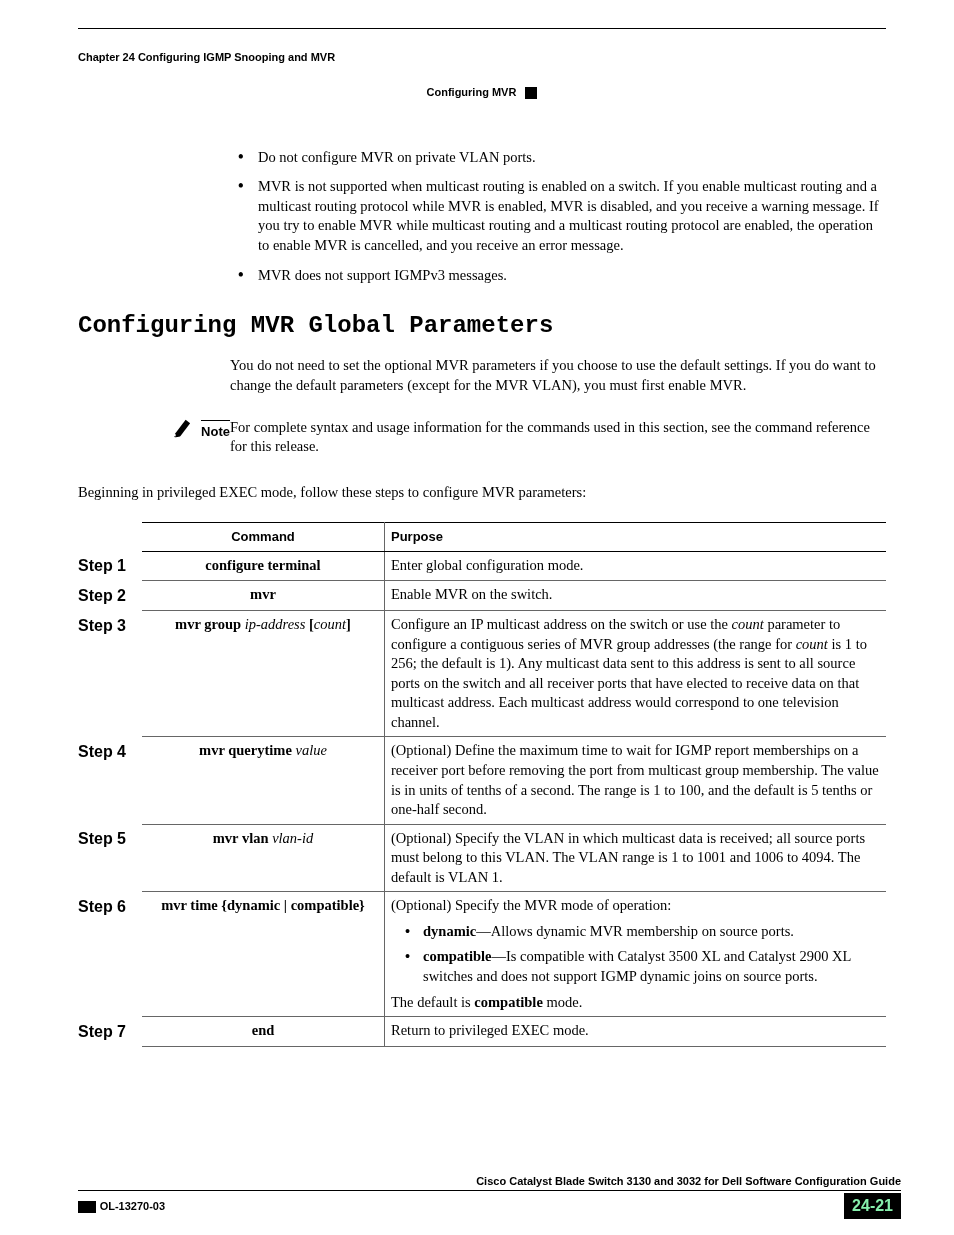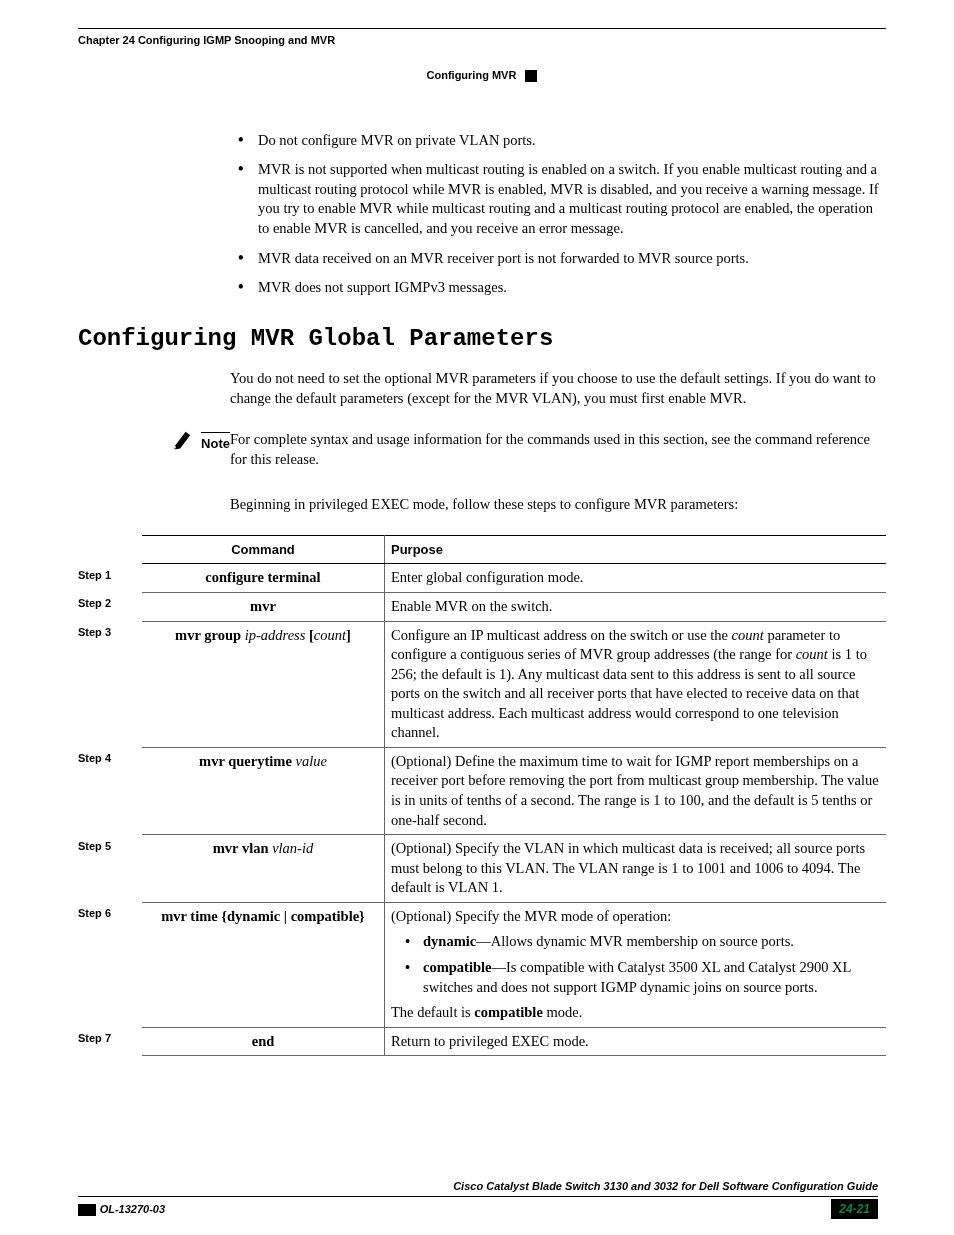--- a/index.html
+++ b/index.html
@@ -18,21 +18,21 @@
     padding: 28px 68px 20px 78px;
     position: relative;
   }
   .top-header {
     border-top: 1.5px solid #000;
     display: flex;
     justify-content: space-between;
     font-family: Arial, Helvetica, sans-serif;
     font-size: 11px;
     font-weight: bold;
-    padding-top: 4px;
+    padding-top: 21px;
   }
   .top-header .right {
     text-align: right;
   }
   .section-marker {
     font-family: Arial, Helvetica, sans-serif;
     font-size: 11px;
     font-weight: bold;
     text-align: center;
     margin-top: 20px;
@@ -96,21 +96,20 @@
     font-size: 13px;
     border-top: 1px solid #000;
     display: inline-block;
     padding-top: 2px;
     margin-top: -2px;
   }
   .note-text {
     flex: 1;
   }
   .lead-in {
-    margin-left: 152px;
     margin-top: 26px;
     margin-bottom: 20px;
   }
   table.cmd-table {
     border-collapse: collapse;
     width: 100%;
     margin-left: 0;
     font-size: 14.5px;
   }
   table.cmd-table th {
@@ -123,21 +122,21 @@
     padding: 5px 6px;
   }
   table.cmd-table td {
     vertical-align: top;
     padding: 4px 6px;
     border-bottom: 0.5px solid #666;
   }
   table.cmd-table td.step {
     font-family: Arial, Helvetica, sans-serif;
     font-weight: bold;
-    font-size: 11px;
+    font-size: 16px;
     width: 52px;
     border: none;
     padding-left: 0;
   }
   table.cmd-table th.th-step {
     border: none;
     width: 52px;
   }
   table.cmd-table th.th-cmd, table.cmd-table td.cmd {
     border-right: 0.5px solid #666;
@@ -164,22 +163,21 @@
   .purpose-bullets li::before {
     content: "•";
     position: absolute;
     left: -4px;
     font-weight: bold;
   }
   .footer {
     position: absolute;
     bottom: 16px;
     left: 78px;
-    right: 76px;
-    font-style: italic;
+    right: 53px;
   }
   .footer-title {
     font-family: Arial, Helvetica, sans-serif;
     font-size: 11px;
     font-weight: bold;
     text-align: right;
     border-bottom: 1px solid #000;
     padding-bottom: 2px;
   }
   .footer-row {
@@ -188,24 +186,24 @@
     align-items: center;
     margin-top: 2px;
   }
   .footer-docid {
     font-family: Arial, Helvetica, sans-serif;
     font-size: 11px;
     font-weight: bold;
   }
   .footer-pagebox {
     background: #000;
-    color: #15803d;
-    font-family: Arial, Helvetica, sans-serif;
-    font-weight: bold;
-    font-size: 12px;
+    color: #86efac;
+    font-family: Arial, Helvetica, sans-serif;
+    font-weight: bold;
+    font-size: 16px;
     padding: 2px 8px;
   }
   .footer-bar {
     display:inline-block;
     width:18px;
     height:12px;
     background:#000;
     vertical-align:middle;
   }
   .ital { font-style: italic; margin-top: 20px; }
@@ -222,21 +220,20 @@
   </div>
 
   <div class="section-marker">
     <span>Configuring MVR</span>
     <span class="section-marker-box"></span>
   </div>
 
   <ul class="bullets">
     <li>Do not configure MVR on private VLAN ports.</li>
     <li>MVR is not supported when multicast routing is enabled on a switch. If you enable multicast routing and a multicast routing protocol while MVR is enabled, MVR is disabled, and you receive a warning message. If you try to enable MVR while multicast routing and a multicast routing protocol are enabled, the operation to enable MVR is cancelled, and you receive an error message.</li>
-    <li>MVR data received on an MVR receiver port is not forwarded to MVR source ports.</li>
     <li>MVR does not support IGMPv3 messages.</li>
   </ul>
 
   <h2 class="section-title">Configuring MVR Global Parameters</h2>
 
   <div class="body-text">You do not need to set the optional MVR parameters if you choose to use the default settings. If you do want to change the default parameters (except for the MVR VLAN), you must first enable MVR.</div>
 
   <div class="note-block">
     <div class="note-icon-col">
       <div class="note-icon">

